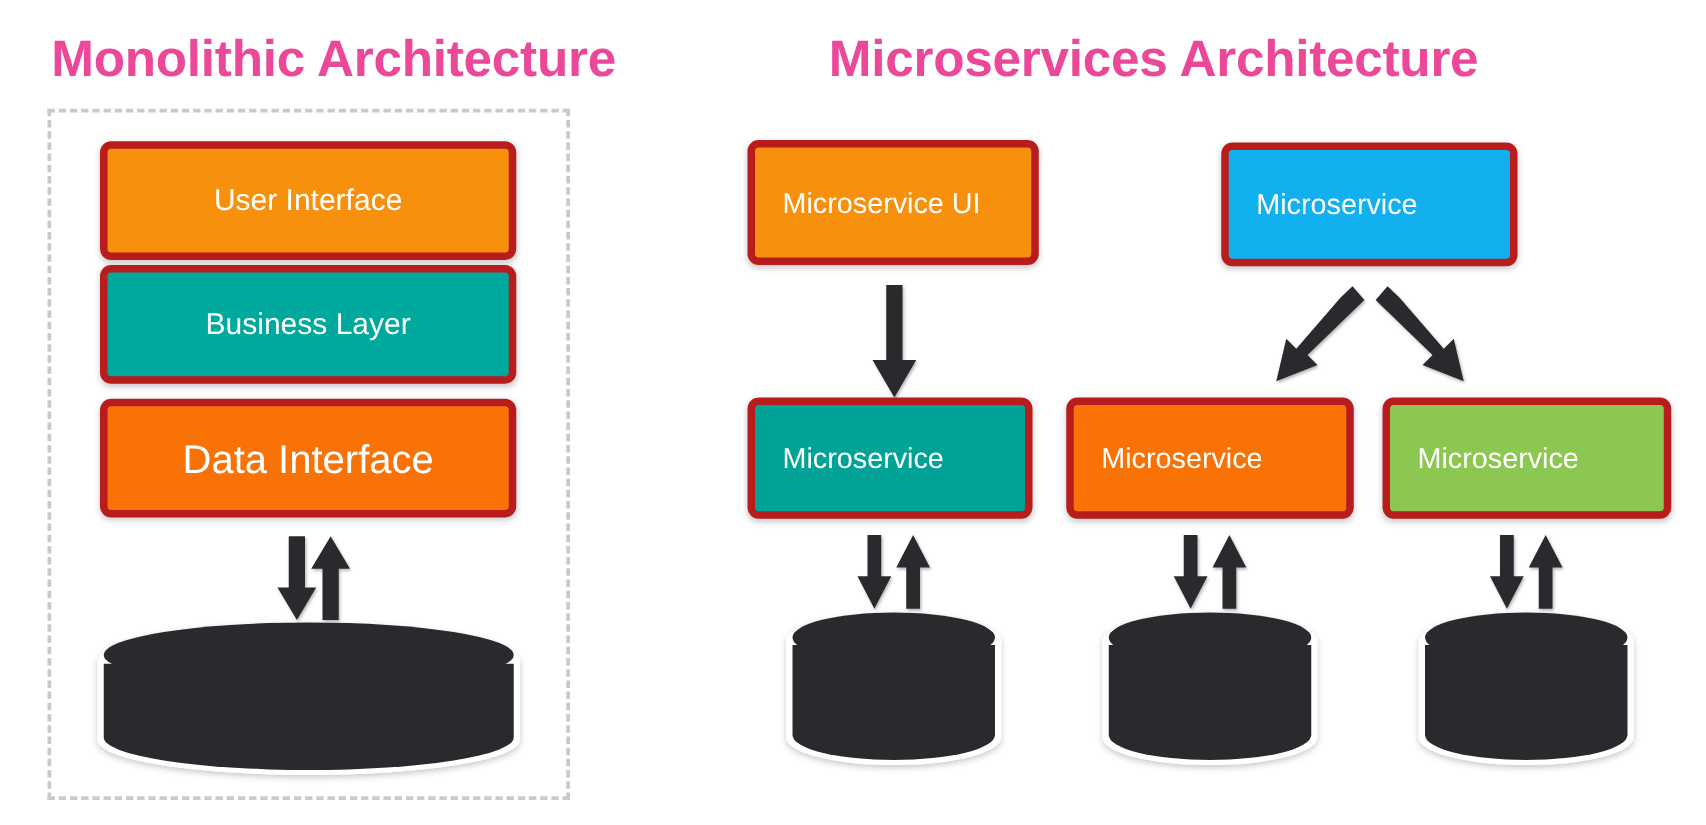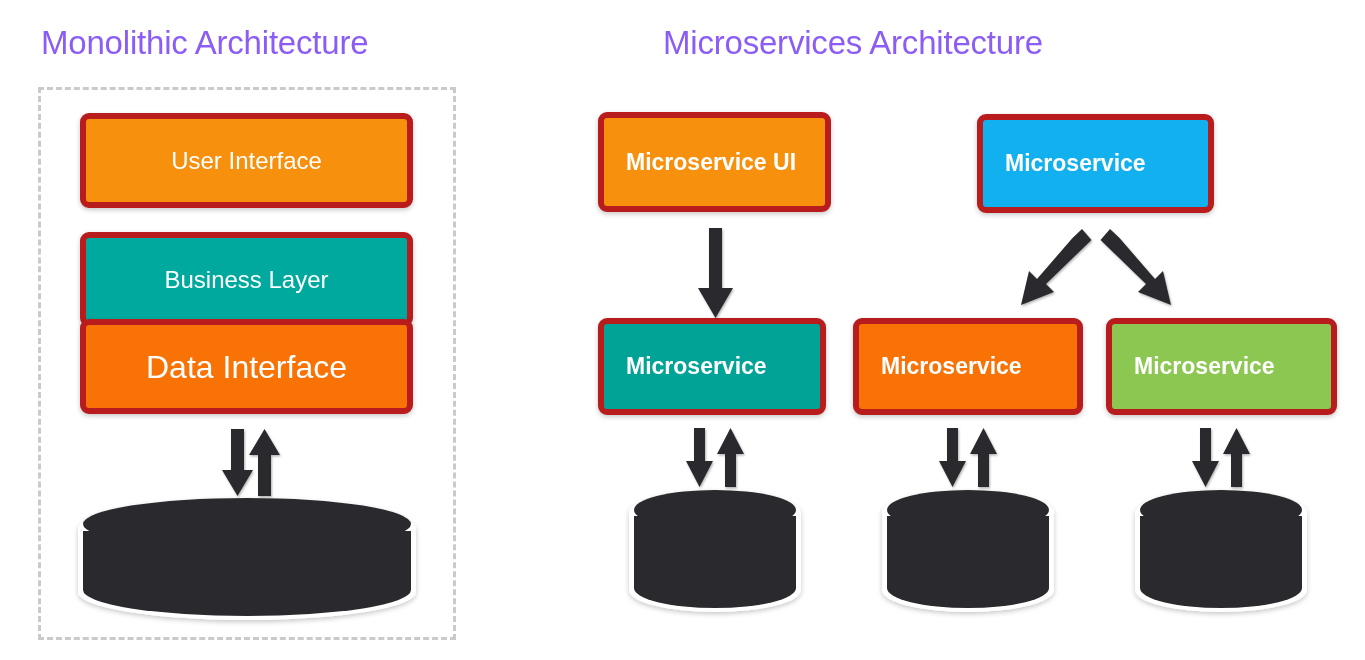--- a/index.html
+++ b/index.html
@@ -17,23 +17,23 @@
   }
 
   .canvas {
     position: absolute;
     inset: 0;
   }
 
   
   .title {
     position: absolute;
-    font-weight: normal;
-    color: #8b5cf6;
-    font-size: 33px;
+    font-weight: bold;
+    color: #ec4899;
+    font-size: 41px;
     letter-spacing: -0.2px;
     white-space: nowrap;
   }
   #title-monolithic { left: 41px;  top: 24px; }
   #title-microservices { left: 663px; top: 24px; }
 
   
   .dashed-box {
     position: absolute;
     left: 38px;
@@ -53,30 +53,30 @@
     color: #ffffff;
     display: flex;
     align-items: center;
     font-size: 23px;
     line-height: 1;
     white-space: nowrap;
     box-shadow: 0 2px 5px rgba(0,0,0,0.22);
     border: 6px solid #b91c1c;
   }
   .box.center { justify-content: center; }
-  .box.leftish { justify-content: flex-start; padding-left: 22px; font-weight: bold; }
+  .box.leftish { justify-content: flex-start; padding-left: 22px; }
 
   
   #box-user-interface {
     left: 80px; top: 113px; width: 333px; height: 95px;
     background: #f7900c;
     justify-content: center;
   }
   #box-business-layer {
-    left: 80px; top: 232px; width: 333px; height: 95px;
+    left: 80px; top: 212px; width: 333px; height: 95px;
     background: #00a99d;
     justify-content: center;
   }
   #box-data-interface {
     left: 80px; top: 319px; width: 333px; height: 95px;
     background: #f87206;
     justify-content: center;
   }
   #box-user-interface .box-label,
   #box-business-layer .box-label { font-size: 24px; }

